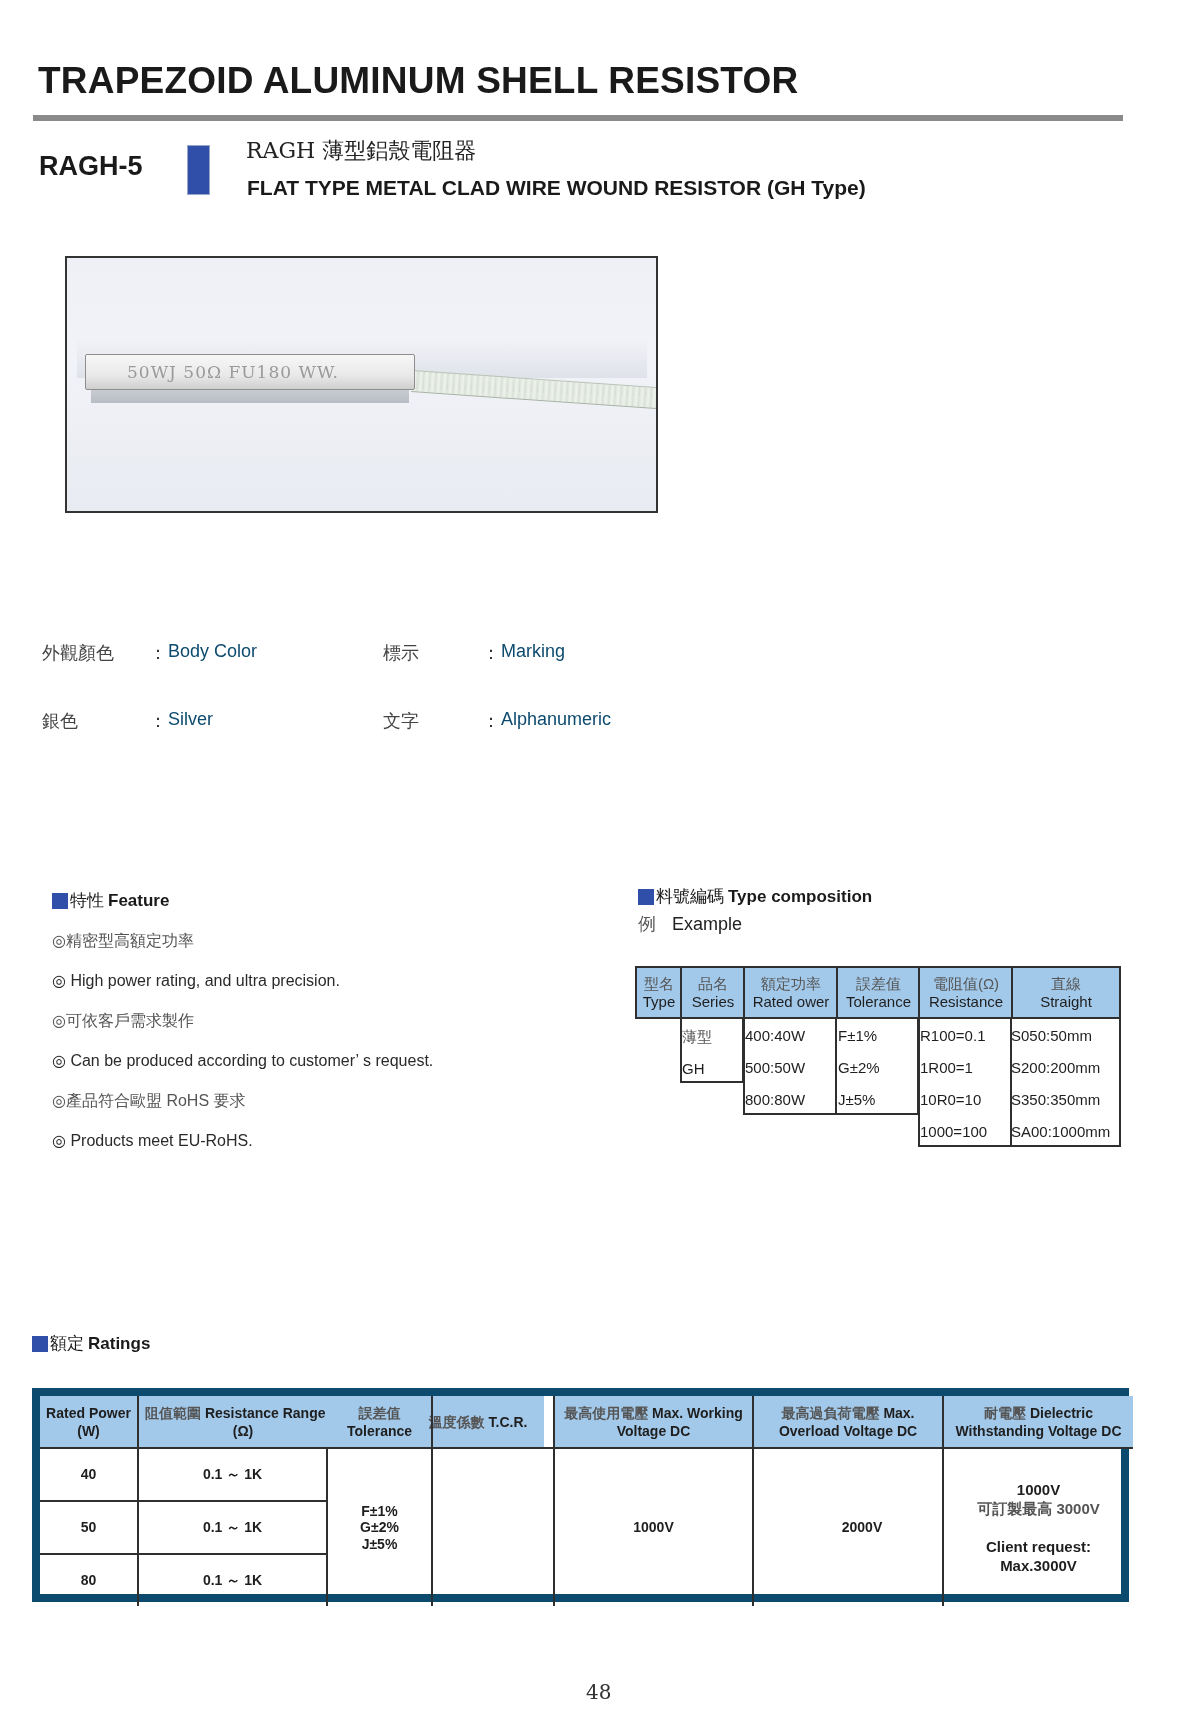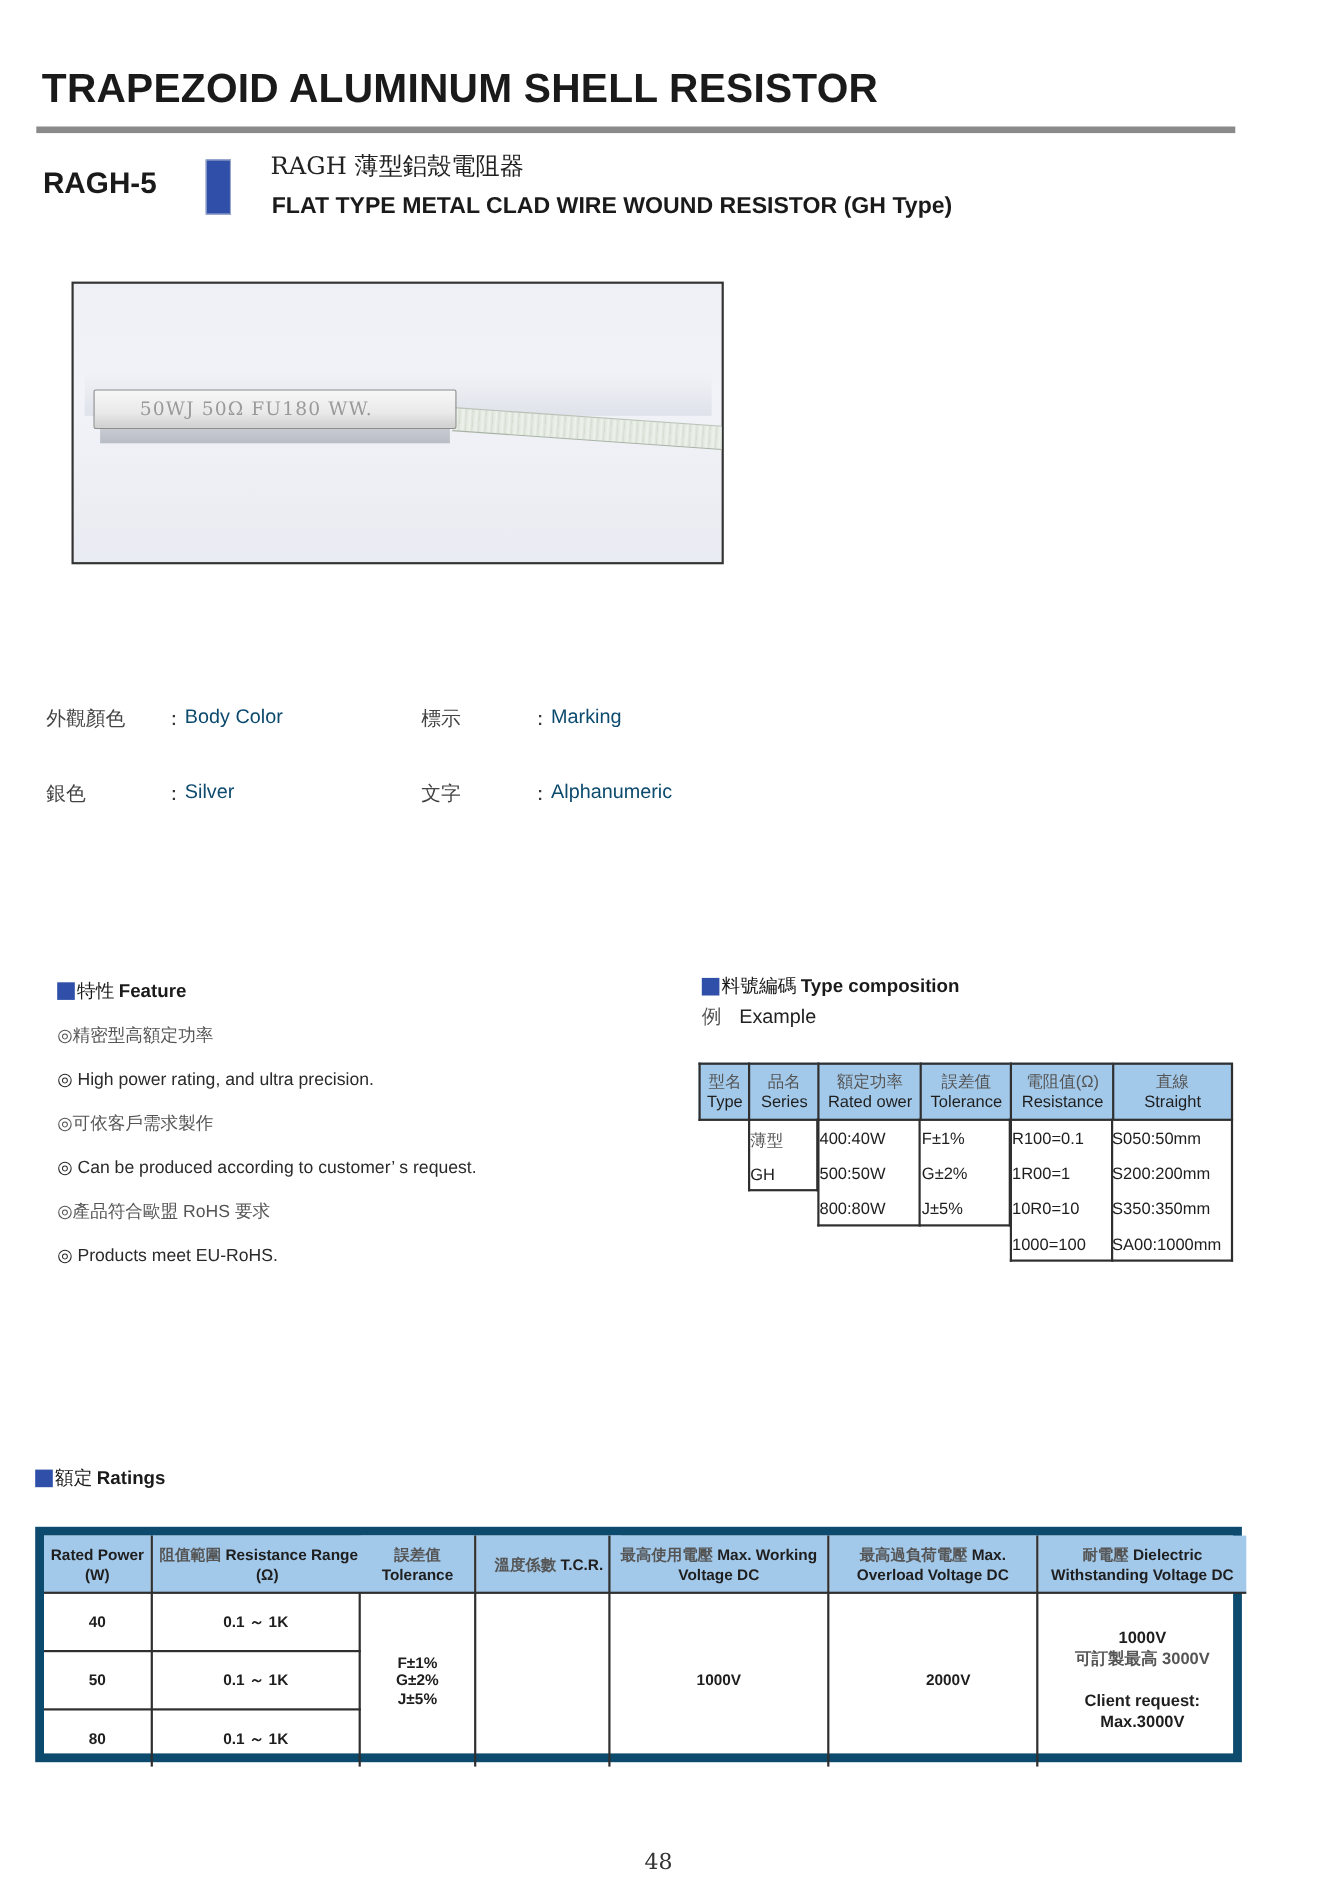--- a/index.html
+++ b/index.html
@@ -195,21 +195,21 @@
       <span>(W)</span>
   </div>
   <div class="rt-cell rt-head" style="left:99px; width:292px; align-items:flex-start; padding-left:6px;">
     <span><span class="zh">阻值範圍</span> <span>Resistance Range</span></span>
     <span style="display:block; width:196px; text-align:center;">(Ω)</span>
   </div>
   <div class="rt-cell rt-head" style="left:288px; width:103px;">
     <span class="zh">誤差值</span>
       <span>Tolerance</span>
   </div>
-  <div class="rt-cell rt-head" style="left:393px; width:132px;">
+  <div class="rt-cell rt-head" style="left:372px; width:132px;">
     <span><span class="zh">溫度係數</span> <span>T.C.R.</span></span>
   </div>
   <div class="rt-cell rt-head" style="left:515px; width:197px;">
     <span><span class="zh">最高使用電壓</span> <span>Max. Working</span></span>
     <span>Voltage DC</span>
   </div>
   <div class="rt-cell rt-head" style="left:714px; width:188px;">
     <span><span class="zh">最高過負荷電壓</span> <span>Max.</span></span>
     <span>Overload Voltage DC</span>
   </div>

